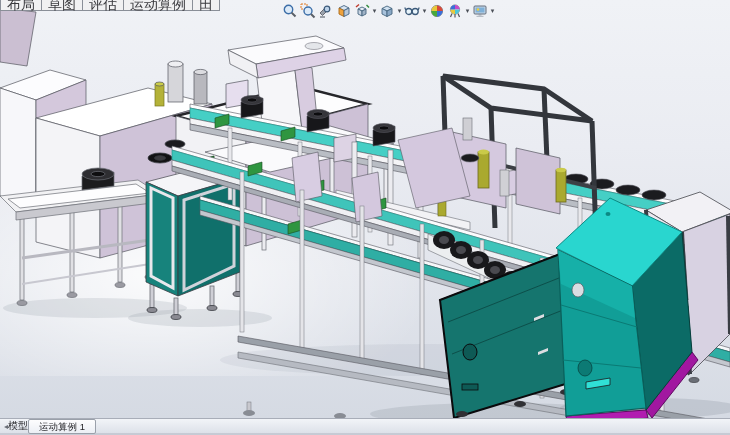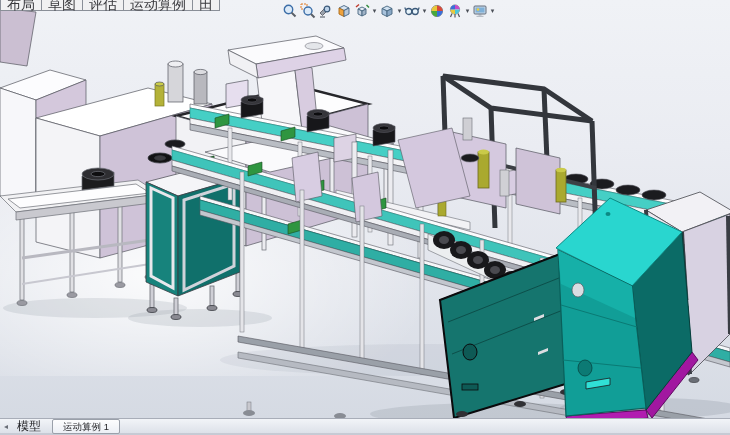--- a/index.html
+++ b/index.html
@@ -22,22 +22,22 @@
   
   .hud{position:absolute;left:281px;top:1px;height:20px;display:flex;align-items:center;z-index:5;}
   .hicon{width:18px;height:18px;display:flex;align-items:center;justify-content:center;border-radius:2px;}
   .caret{font-size:7px;color:#4a4f57;width:7px;text-align:center;line-height:18px;}
   
   .bottombar{position:absolute;left:0;bottom:0;width:730px;height:17px;box-sizing:border-box;
     background:linear-gradient(180deg,#f2f4f8,#dde1e9);
     border-top:1px solid #a8adb8;border-bottom:2px solid #c6cad4;
     display:flex;align-items:center;z-index:5;}
   .navarrow{font-size:8px;color:#6a6f78;margin-left:4px;}
-  .modeltab{font-size:12px;color:#26262a;margin-left:9px;}
-  .motiontab{font-size:9.5px;color:#26262a;margin-left:11px;height:13px;line-height:13px;
+  .modeltab{font-size:10px;color:#26262a;}
+  .motiontab{font-size:9.5px;color:#26262a;margin-left:0;height:13px;line-height:13px;
     padding:0 10px;background:linear-gradient(180deg,#fdfdfe,#eceff5);
     border:1px solid #9aa0aa;border-radius:2px;}
 </style>
 </head>
 <body>
 
 <div class="app">
 
   <div class="viewport">
   <svg viewBox="0 0 730 418" preserveAspectRatio="none">

